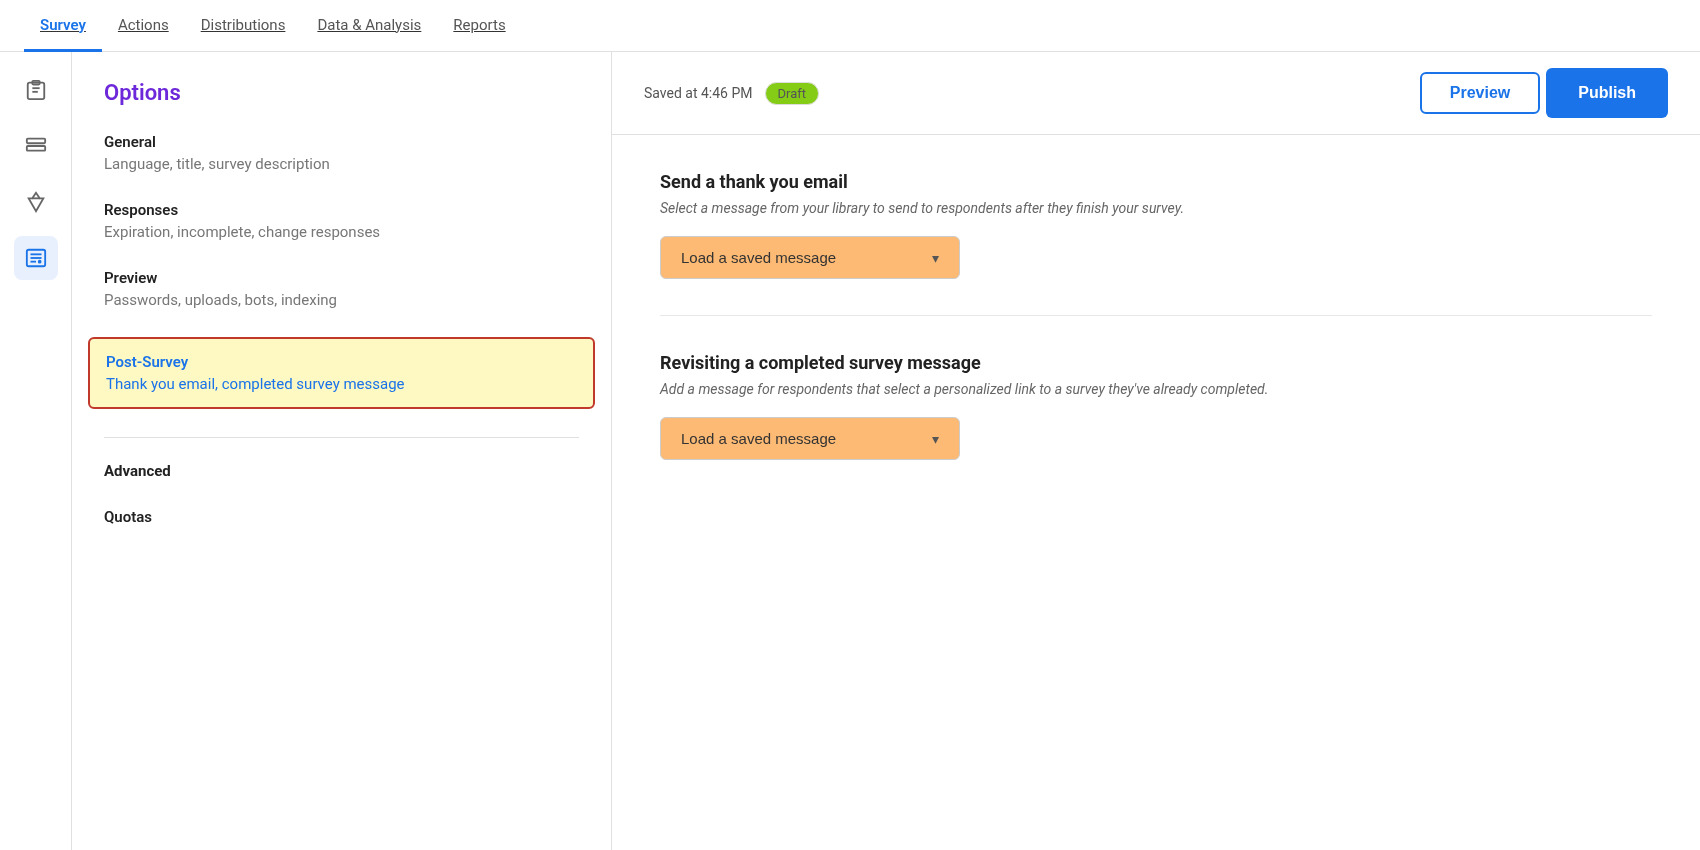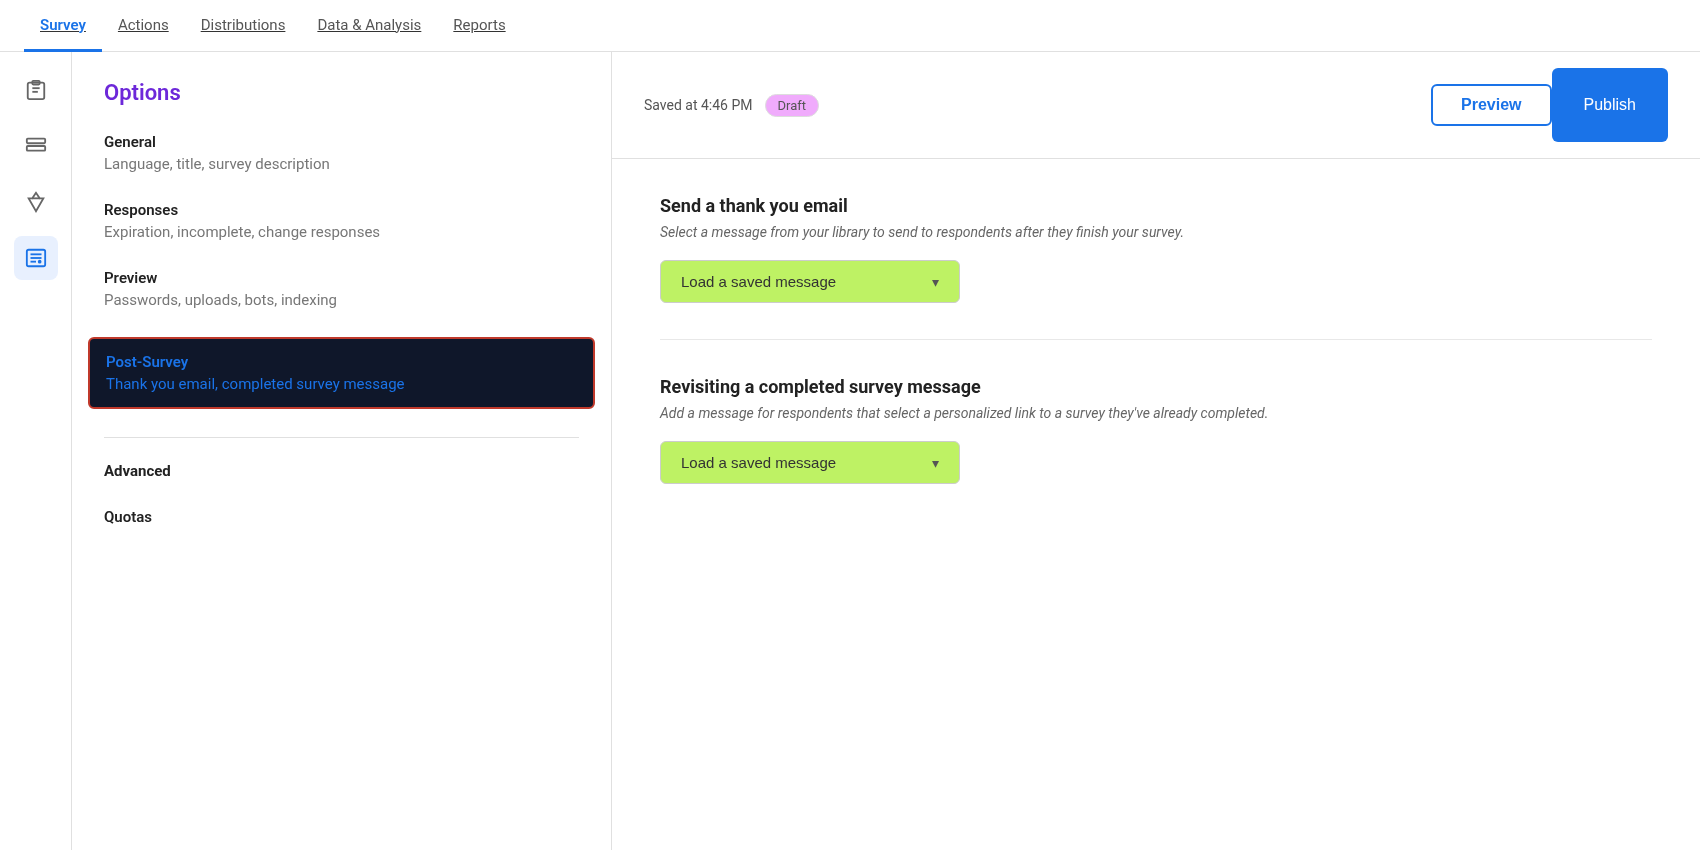--- a/index.html
+++ b/index.html
@@ -97,21 +97,21 @@
       font-size: 15px;
       font-weight: 600;
       color: #222;
       margin-bottom: 4px;
     }
     .option-group-subtitle {
       font-size: 15px;
       color: #777;
     }
     .option-group.selected {
-      background: #0f172a;
+      background: #fef9c3;
       border: 2px solid #c0392b;
       border-radius: 6px;
       padding: 14px 16px;
       margin-left: -16px;
       margin-right: -16px;
     }
     .option-group.selected .option-group-title {
       color: #1a73e8;
     }
     .option-group.selected .option-group-subtitle {
@@ -136,34 +136,34 @@
     }
 
     
     .content-header {
       display: flex;
       align-items: center;
       justify-content: flex-start;
       padding: 16px 32px;
       border-bottom: 1px solid #e0e0e0;
       background: #fff;
-      gap: 0;
+      gap: 6px;
     }
     .saved-info {
       display: flex;
       align-items: center;
       gap: 12px;
       margin-right: auto;
     }
     .saved-text {
       font-size: 14px;
       color: #555;
     }
     .draft-badge {
-      background: #f0abfc;
+      background: #84cc16;
       border: 1px solid #ddd;
       border-radius: 20px;
       padding: 3px 12px;
       font-size: 13px;
       color: #555;
     }
     .btn-preview {
       border: 2px solid #1a73e8;
       background: #fff;
       color: #1a73e8;
@@ -171,23 +171,23 @@
       padding: 10px 28px;
       font-size: 16px;
       font-weight: 600;
       cursor: pointer;
     }
     .btn-publish {
       background: #1a73e8;
       border: none;
       color: #fff;
       border-radius: 6px;
-      padding: 28px 32px;
+      padding: 16px 32px;
       font-size: 16px;
-      font-weight: 400;
+      font-weight: 700;
       cursor: pointer;
     }
 
     
     .content-body {
       flex: 1;
       padding: 36px 48px;
       overflow-y: auto;
       background: #fff;
     }
@@ -213,21 +213,21 @@
       max-width: 720px;
       font-style: italic;
     }
     .load-message-btn {
       display: flex;
       align-items: center;
       gap: 24px;
       border: 1px solid #ccc;
       border-radius: 6px;
       padding: 12px 20px;
-      background: #bef264;
+      background: #fdba74;
       cursor: pointer;
       font-size: 15px;
       color: #333;
       width: 300px;
       justify-content: space-between;
     }
     .load-message-btn .chevron {
       font-size: 14px;
       color: #555;
     }

